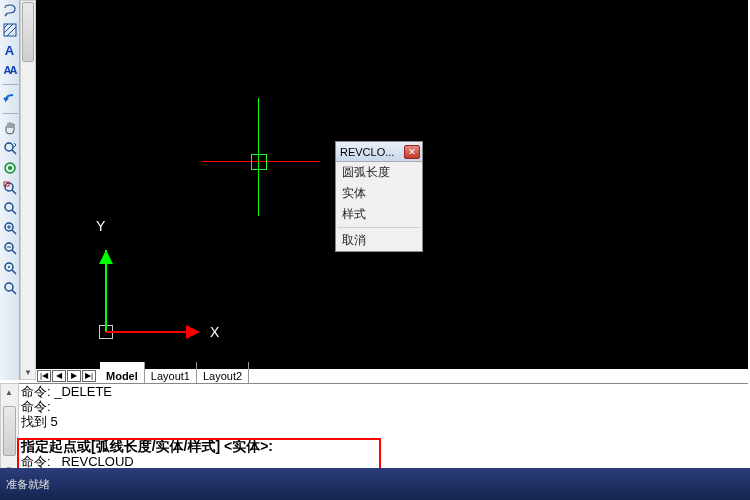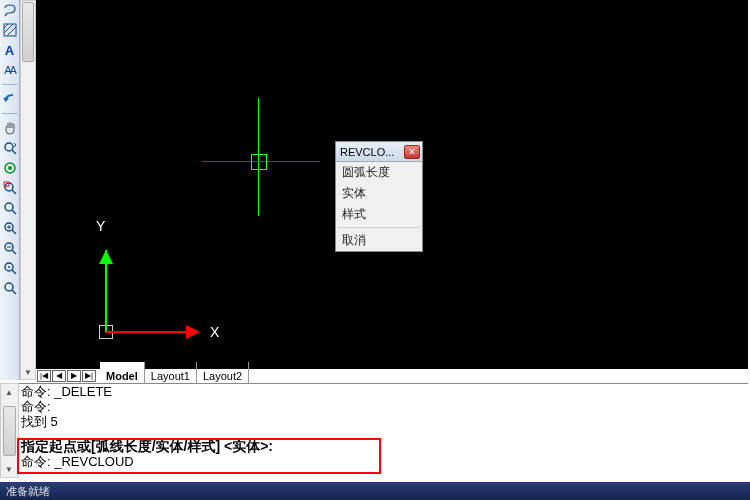--- a/index.html
+++ b/index.html
@@ -80,21 +80,21 @@
     background: #fff; border-top: 1px solid #888; font-size: 13px; line-height: 15px; padding-left: 2px;
   }
   .cmd-highlight {
     position: absolute; left: 17px; top: 438px; width: 364px; height: 36px;
     border: 2px solid #f00; pointer-events: none;
   }
   .cmd-line { white-space: nowrap; }
   .cmd-bold { font-weight: bold; font-size: 14px; }
 
   .status-bar {
-    position: absolute; left: 0; bottom: 0; width: 100%; height: 18px;
+    position: absolute; left: 0; bottom: 0; width: 100%; height: 32px;
     background: linear-gradient(#2b3d7a,#15244f); color: #e0e0e0; font-size: 11px;
     display: flex; align-items: center; padding-left: 6px;
   }
 </style>
 </head>
 <body>
 
 <div class="left-toolbar">
   <div class="tool-icon">
       <svg width="14" height="14">
@@ -106,21 +106,21 @@
         <rect x="1" y="1" width="12" height="12" fill="none" stroke="#1a4b8c"></rect>
         <line x1="1" y1="10" x2="10" y2="1" stroke="#1a4b8c"></line>
         <line x1="4" y1="13" x2="13" y2="4" stroke="#1a4b8c"></line>
         <line x1="1" y1="5" x2="5" y2="1" stroke="#1a4b8c"></line>
       </svg>
     </div>
   <div class="tool-icon">
       <span style="color:#1040b0;font-weight:bold;font-size:13px;font-family:Arial">A</span>
     </div>
   <div class="tool-icon">
-      <span style="color:#1040b0;font-weight:normal;font-size:11px;font-family:Arial;letter-spacing:-2px">AA</span>
+      <span style="color:#1040b0;font-weight:bold;font-size:11px;font-family:Arial;letter-spacing:-2px">AA</span>
     </div>
   <div style="width:16px;height:1px;background:#9db5cb;margin:2px 0"></div>
   <div class="tool-icon">
       <svg width="14" height="14">
         <path d="M10 3 Q3 3 3 8 L5 6 M3 8 L1 6" fill="none" stroke="#0a6bd4" stroke-width="2"></path>
       </svg>
     </div>
   <div style="width:16px;height:1px;background:#9db5cb;margin:2px 0"></div>
   <div class="tool-icon">
       <svg width="14" height="14">

